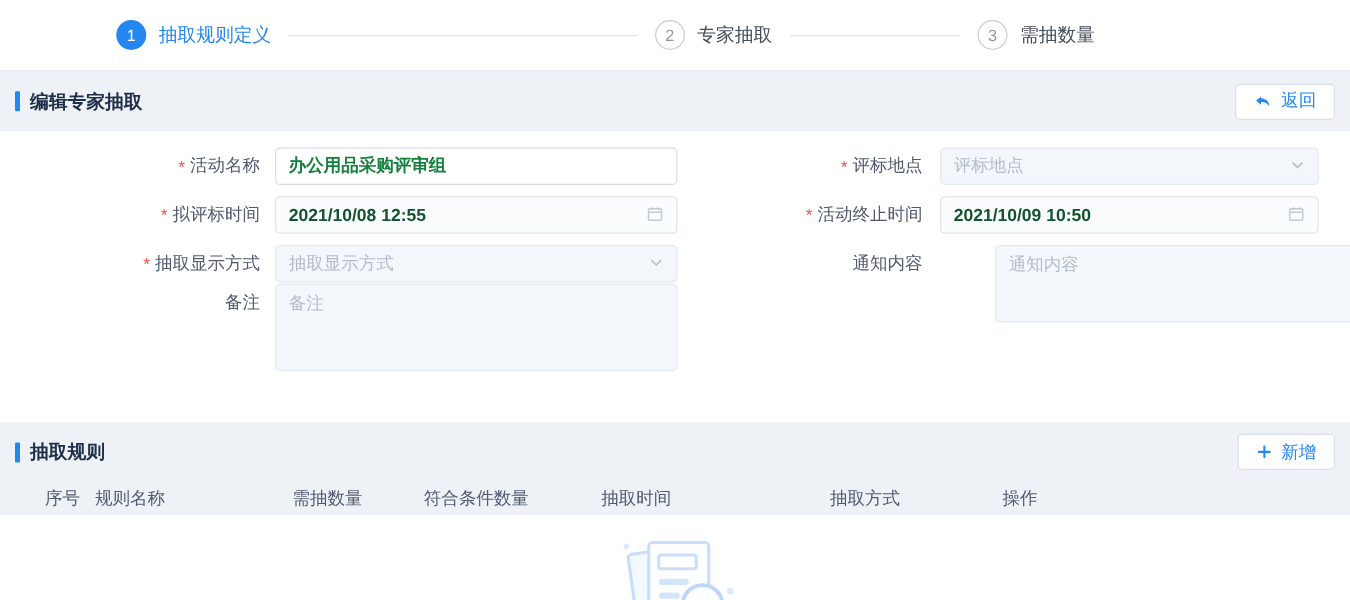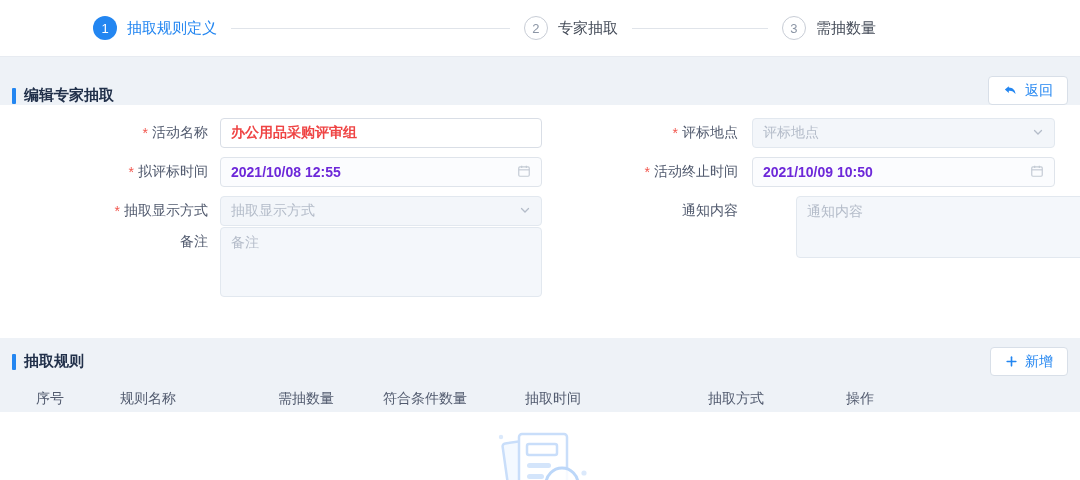--- a/index.html
+++ b/index.html
@@ -32,21 +32,21 @@
   .line1 { flex-grow:2.05; }
   .line2 { flex-grow:1.0; }
   .step-tail { flex-grow:1.5; }
 
   
   .section-head {
     position:absolute; left:0; width:1080px;
     display:flex; align-items:center; justify-content:space-between;
     padding:0 12px;
   }
-  .head1 { top:57px; height:48px;align-items:flex-end; }
+  .head1 { top:57px; height:48px; }
   .head2 { top:338px; height:47px; }
   .sec-title-wrap { display:flex; align-items:center; gap:8px; }
   .sec-bar { width:4px; height:16px; background:#2386f1; border-radius:1px; }
   .sec-title { font-size:15px; font-weight:bold; color:#21304a; }
   .ghost-btn {
     display:flex; align-items:center; gap:7px;
     height:29px; padding:0 14px;
     background:#fff; border:1px solid #d8dfe8; border-radius:4px;
     color:#2386f1; font-size:14px; cursor:pointer;
     font-family:inherit;
@@ -68,25 +68,25 @@
   .field.area .flabel { align-items:flex-start; padding-top:6px; height:auto; }
   .req { color:#f2564d; margin-right:4px; }
 
   .ctrl {
     height:30px; border-radius:4px; display:flex; align-items:center;
     font-size:14px; padding:0 10px; flex:none;
   }
   .field.left  .ctrl { width:322px; }
   .field.right .ctrl { width:303px; }
   .text-input {
-    background:#fff; border:1px solid #d9dee6; color:#ef4444;
+    background:#fff; border:1px solid #d9dee6; color:#15803d;
     font-weight:600; font-family:inherit; outline:none;
   }
   .date-input {
-    background:#fbfcfe; border:1px solid #dfe4eb; color:#6d28d9;
+    background:#fbfcfe; border:1px solid #dfe4eb; color:#14532d;
     font-weight:600; justify-content:space-between; cursor:pointer;
   }
   .select {
     background:#f3f6fa; border:1px solid #e2e8ef; color:#b4bcc9;
     justify-content:space-between; cursor:pointer;
   }
   .placeholder { color:#b4bcc9; }
   textarea.ctrl {
     background:#f4f7fb; border:1px solid #e2e8ef; color:#2f3a4f;
     resize:none; padding:6px 10px; font-family:inherit; outline:none;
@@ -102,21 +102,21 @@
   .f-notice textarea { height:62px; }
   .f-remark textarea { height:70px; }
 
   
   .table-head {
     position:absolute; left:0; top:385px; width:1080px; height:27px;
     display:flex; align-items:center; padding-left:36px;
     font-size:14px; color:#515a6e;
   }
   .th { flex:none; }
-  .c0{width:40px;} .c1{width:158px;margin-left:44px;} .c2{width:105px;} .c3{width:183px;}
+  .c0{width:40px;} .c1{width:158px;} .c2{width:105px;} .c3{width:183px;}
   .c4{width:142px;} .c5{width:160px;} .c6{width:138px;} .c7{width:110px;}
   .table-body {
     position:absolute; left:0; top:412px; width:1080px; height:68px;
     background:#fff;
   }
   .empty-icon { position:absolute; left:487px; top:12px; }
 </style>
 </head>
 <body>
 

